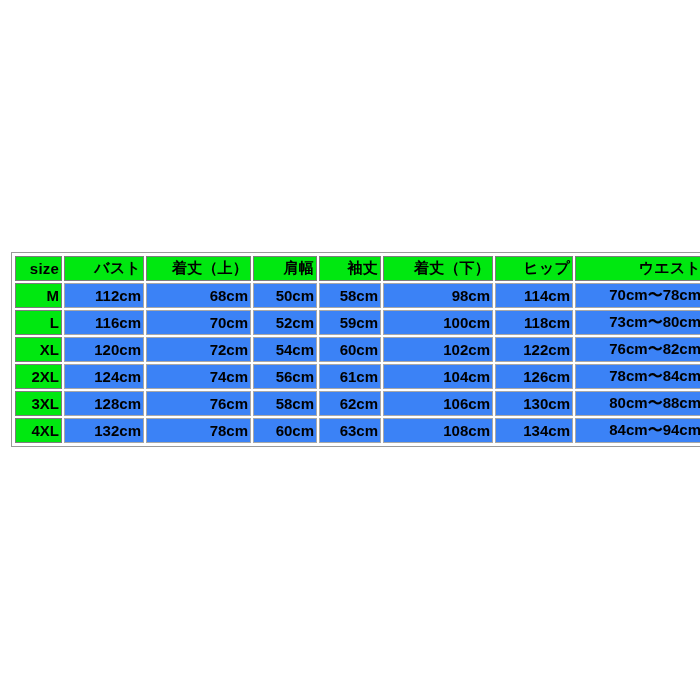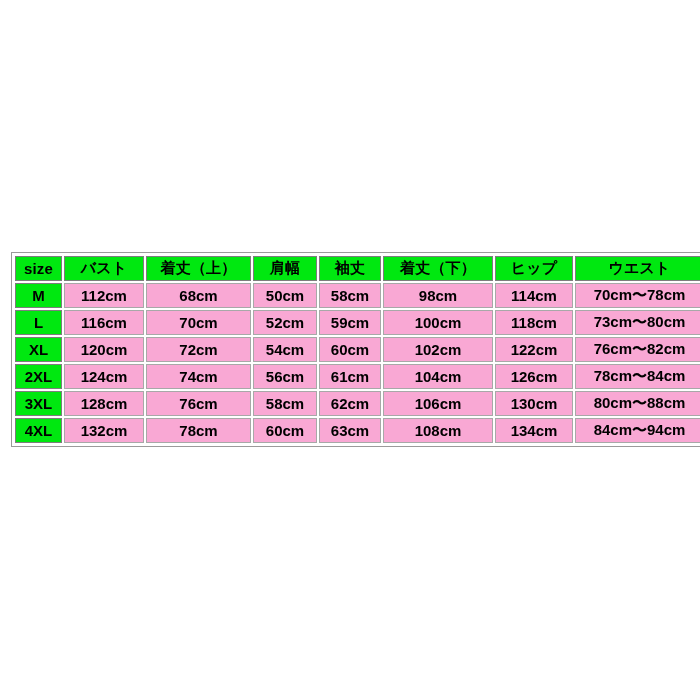--- a/index.html
+++ b/index.html
@@ -30,21 +30,21 @@
     background: #ffffff;
     border: 1px solid #9a9a9a;
     padding: 1px;
     box-sizing: border-box;
   }
 
   table.size-table th,
   table.size-table td {
     height: 25px;
     padding: 0 2px;
-    text-align: center;
+    text-align: right;
     vertical-align: middle;
     font-weight: bold;
     font-size: 14.5px;
     color: #000000;
     box-sizing: border-box;
     white-space: nowrap;
     overflow: hidden;
   }
 
   
@@ -57,21 +57,21 @@
 
   
   table.size-table tbody th.size-cell {
     background: #00e810;
     border: 1px solid #7d7d7d;
     font-size: 15px;
   }
 
   
   table.size-table tbody td {
-    background: #f9a8d4;
+    background: #3b82f6;
     border: 1px solid #a8a8a8;
     font-size: 15px;
   }
 
   
   col.c-size  { width: 47px; }
   col.c-bust  { width: 80px; }
   col.c-lenu  { width: 105px; }
   col.c-shld  { width: 64px; }
   col.c-slv   { width: 62px; }

